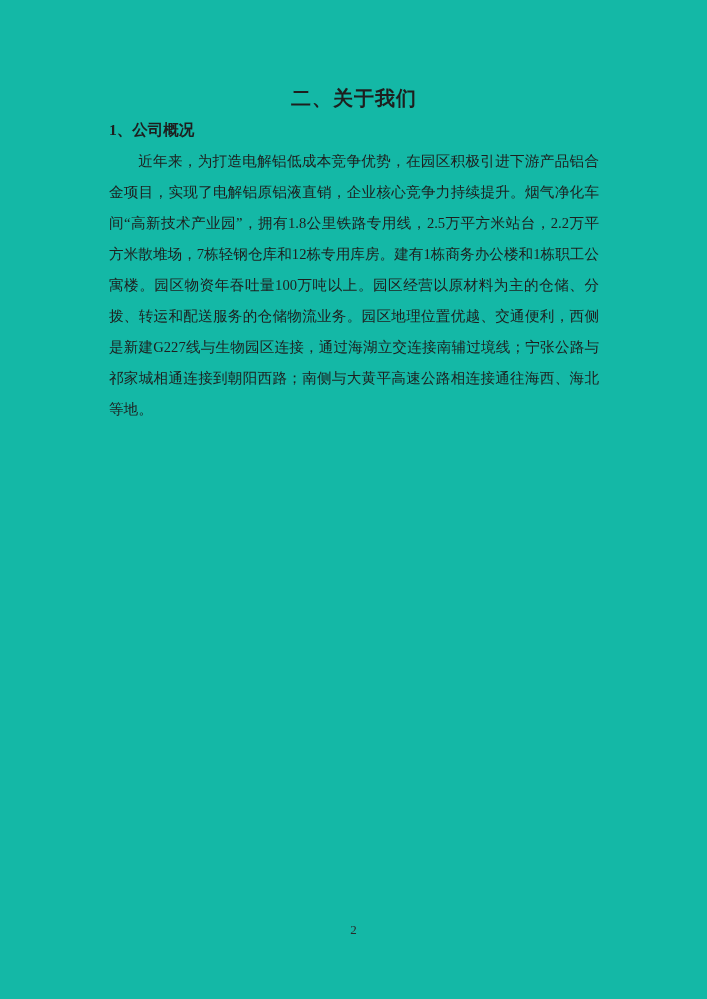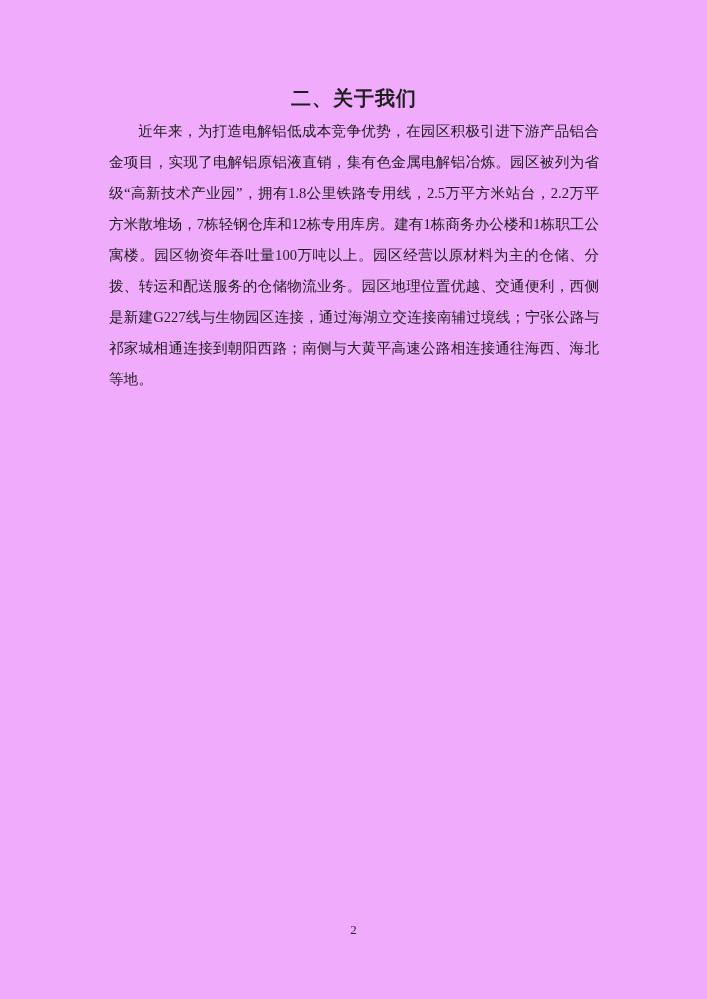--- a/index.html
+++ b/index.html
@@ -5,21 +5,21 @@
   html, body {
     margin: 0;
     padding: 0;
     background: #e8e8e8;
   }
   .page {
     position: relative;
     width: 707px;
     height: 999px;
     margin: 0 auto;
-    background: #f0abfc;
+    background: #14b8a6;
     overflow: hidden;
     font-family: "Liberation Serif", "DejaVu Serif", serif;
     color: #1e1e1e;
     -webkit-font-smoothing: antialiased;
   }
   .content {
     position: absolute;
     left: 109px;
     top: 0;
     width: 490px;
@@ -60,16 +60,17 @@
     line-height: 16px;
     color: #2a2a2a;
   }
 </style>
 </head>
 <body>
 
 <div class="page">
   <div class="content">
     <h1 class="doc-title">二、关于我们</h1>
-    <p class="body-para">近年来，为打造电解铝低成本竞争优势，在园区积极引进下游产品铝合金项目，实现了电解铝原铝液直销，集有色金属电解铝冶炼。园区被列为省级“高新技术产业园”，拥有1.8公里铁路专用线，2.5万平方米站台，2.2万平方米散堆场，7栋轻钢仓库和12栋专用库房。建有1栋商务办公楼和1栋职工公寓楼。园区物资年吞吐量100万吨以上。园区经营以原材料为主的仓储、分拨、转运和配送服务的仓储物流业务。园区地理位置优越、交通便利，西侧是新建G227线与生物园区连接，通过海湖立交连接南辅过境线；宁张公路与祁家城相通连接到朝阳西路；南侧与大黄平高速公路相连接通往海西、海北等地。</p>
+    <h2 class="section-heading">1、公司概况</h2>
+    <p class="body-para">近年来，为打造电解铝低成本竞争优势，在园区积极引进下游产品铝合金项目，实现了电解铝原铝液直销，企业核心竞争力持续提升。烟气净化车间“高新技术产业园”，拥有1.8公里铁路专用线，2.5万平方米站台，2.2万平方米散堆场，7栋轻钢仓库和12栋专用库房。建有1栋商务办公楼和1栋职工公寓楼。园区物资年吞吐量100万吨以上。园区经营以原材料为主的仓储、分拨、转运和配送服务的仓储物流业务。园区地理位置优越、交通便利，西侧是新建G227线与生物园区连接，通过海湖立交连接南辅过境线；宁张公路与祁家城相通连接到朝阳西路；南侧与大黄平高速公路相连接通往海西、海北等地。</p>
   </div>
   <div class="page-footer">2</div>
 </div>
 
 </body></html>

